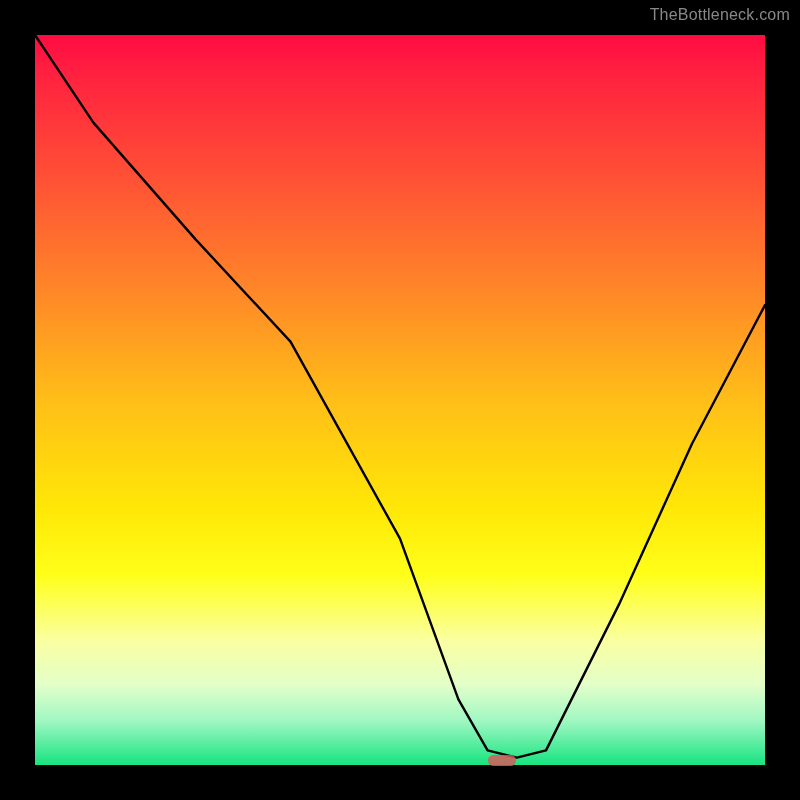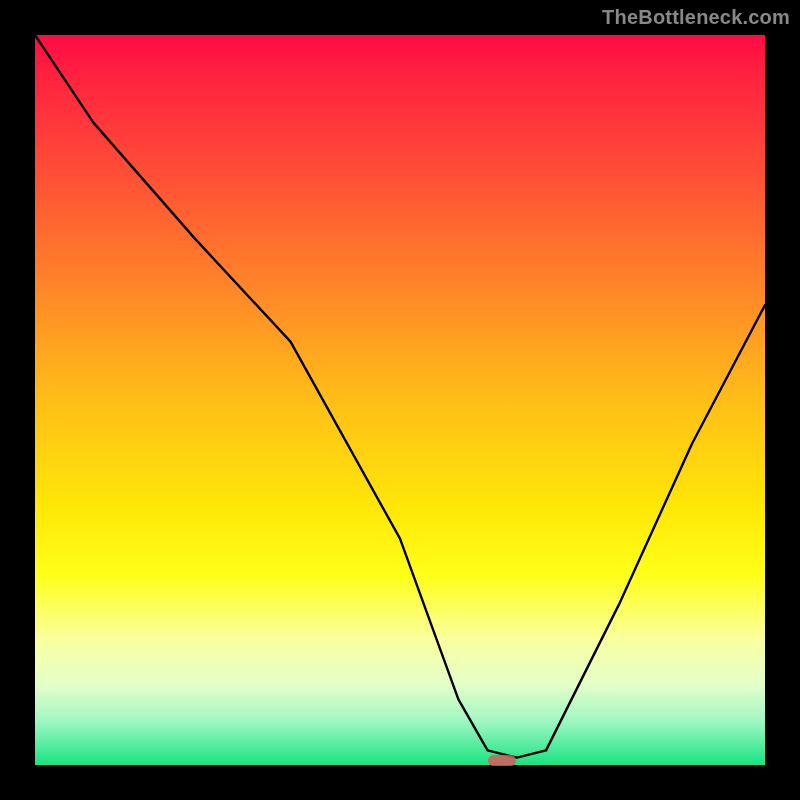--- a/index.html
+++ b/index.html
@@ -53,22 +53,22 @@
     height: 12px;
     border-radius: 6px;
     background: rgba(213, 92, 92, 0.85);
     pointer-events: none;
   }
   .watermark {
     position: absolute;
     top: 6px;
     right: 10px;
     color: #888;
-    font-size: 20px;
-    font-weight: 700;
+    font-size: 16px;
+    font-weight: 400;
     letter-spacing: 0.2px;
   }
 </style>
 </head>
 <body>
 
 <div class="chart-wrap">
 
   <div class="plot">
     <svg class="curve" viewBox="0 0 730 730" preserveAspectRatio="none">

